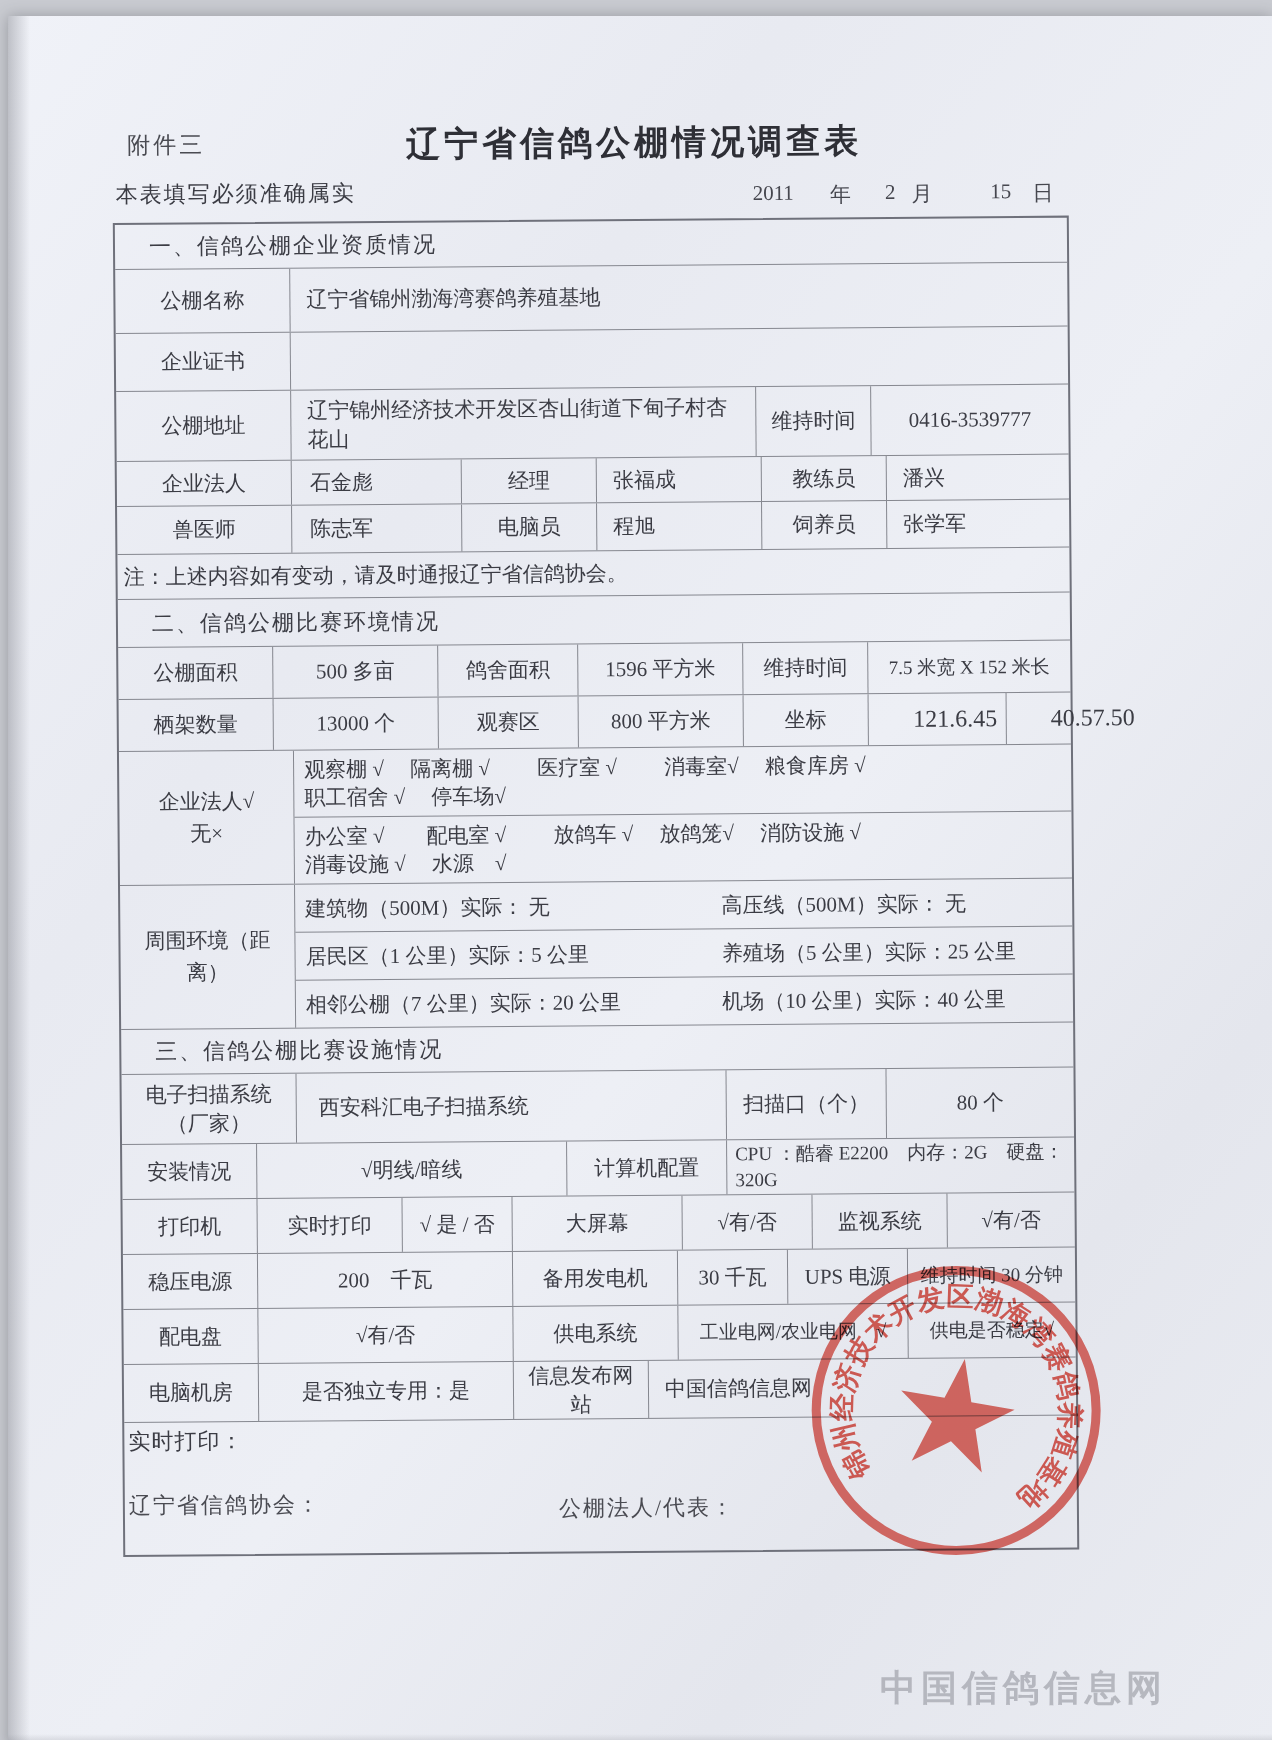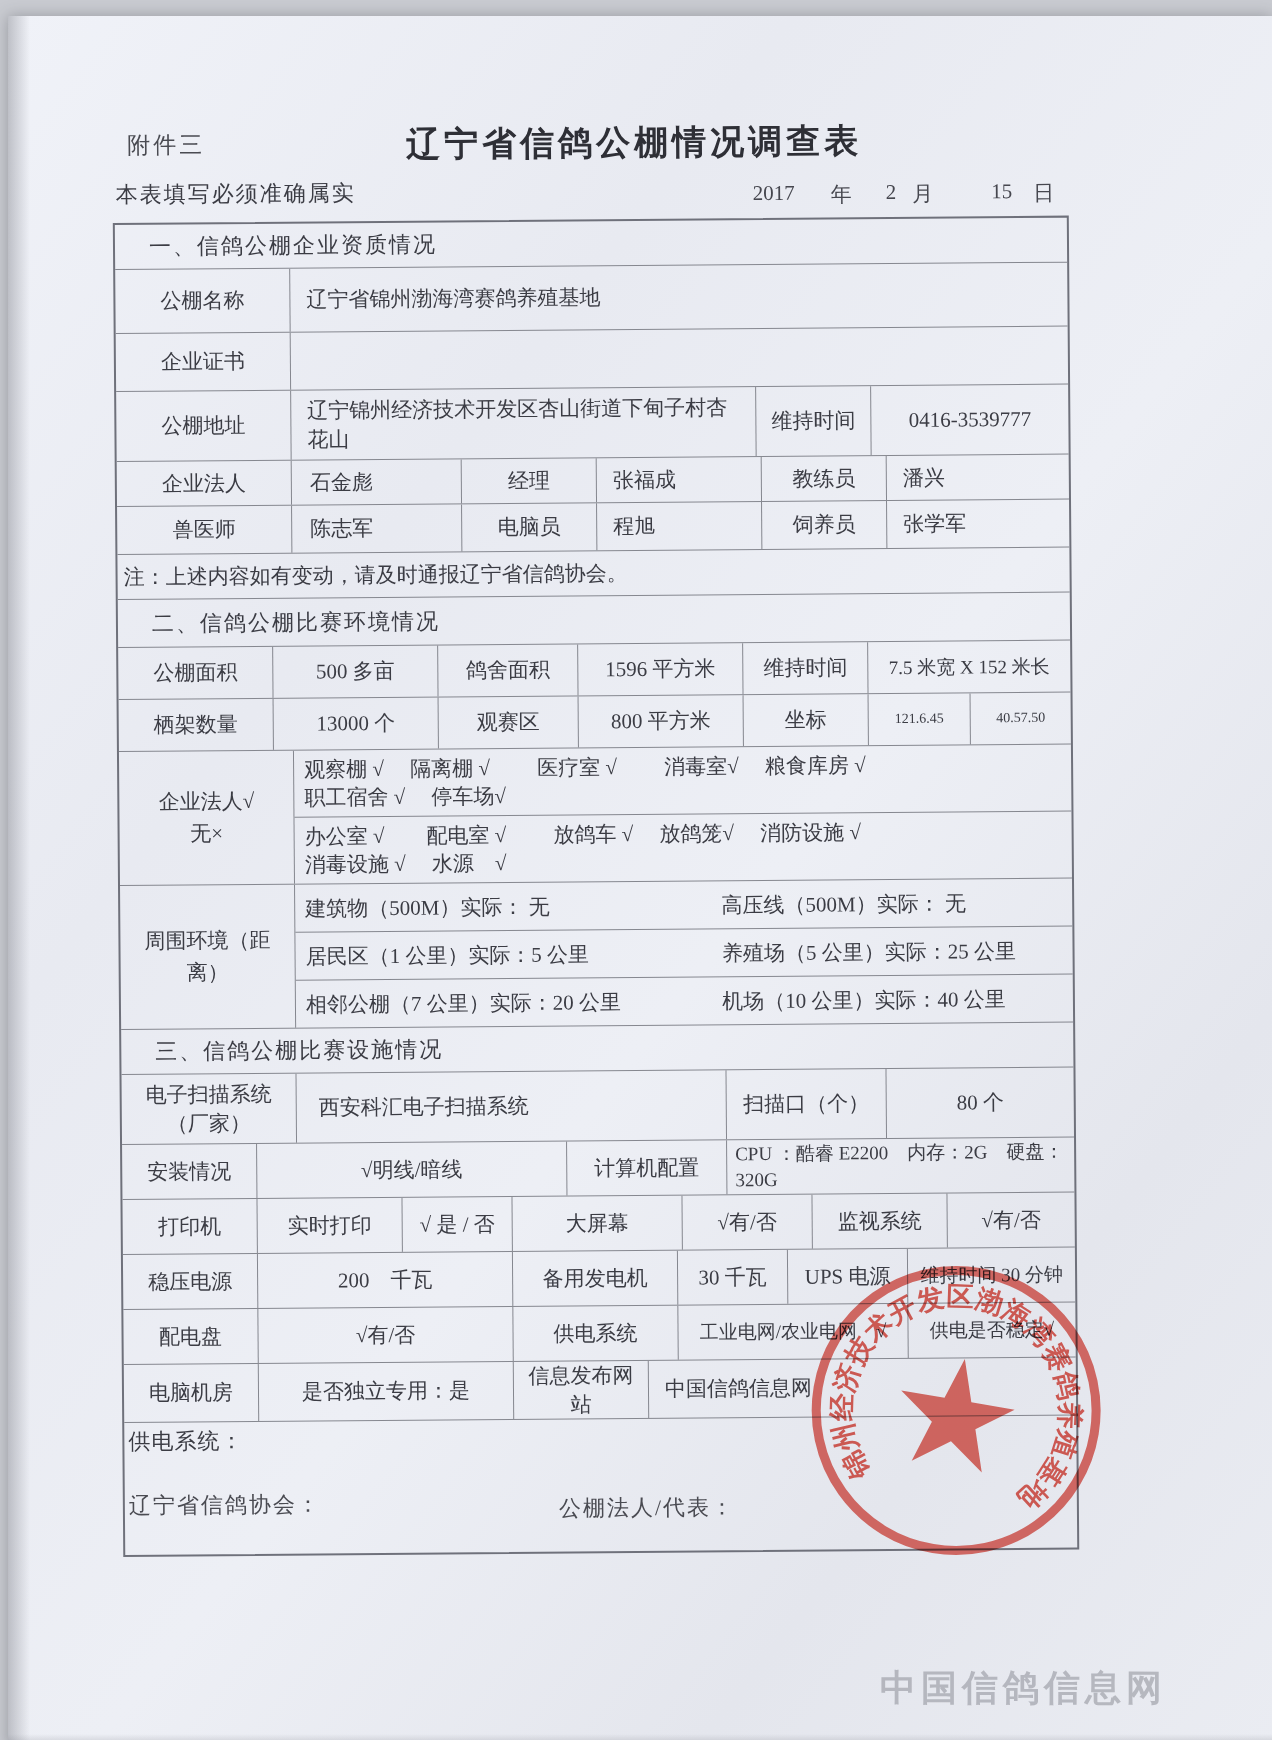--- a/index.html
+++ b/index.html
@@ -51,21 +51,21 @@
   .cell:last-child{border-right:none;}
   .cell.lft{justify-content:flex-start;text-align:left;}
   .sec{padding:4px 6px 4px 34px;font-size:22px;letter-spacing:2px;align-items:center;display:flex;}
   .sub{flex:1;display:flex;flex-direction:column;min-width:0;}
   .subrow{border-bottom:1px solid var(--ln);display:flex;align-items:center;padding:2px 10px;flex:1;}
   .subrow:last-child{border-bottom:none;}
   .pre{white-space:pre-wrap;}
   .envl{flex:0 0 55%;}
   .envr{flex:1;}
   .small{font-size:19px;}
-  .xs{font-size:14px;}
+  .xs{font-size:24px;margin-left:36px;}
   .two-line{flex-direction:column;justify-content:center;line-height:1.5;}
 
   .bottom-cell{position:relative;flex:1;}
   .other-label{position:absolute;left:4px;top:4px;font-size:22px;letter-spacing:1px;}
   .assoc-label{position:absolute;left:4px;top:68px;font-size:22px;letter-spacing:2px;color:#4a4b52;}
   .rep-label{position:absolute;left:434px;top:74px;font-size:22px;letter-spacing:2px;color:#4a4b52;}
 
   .stamp{
     position:absolute;left:793px;top:1246px;width:302px;height:302px;
     transform:rotate(10deg);
@@ -90,21 +90,21 @@
 </head>
 <body>
 
 <div class="sheet">
   <div class="doc">
 
     <div class="attachment">附件三</div>
     <div class="title">辽宁省信鸽公棚情况调查表</div>
     <div class="subtitle">本表填写必须准确属实</div>
     <div class="dateline">
-      <span class="d-year">2017</span>
+      <span class="d-year">2011</span>
       <span class="d-ylab">年</span>
       <span class="d-month">2</span>
       <span class="d-mlab">月</span>
       <span class="d-day">15</span>
       <span>日</span>
     </div>
 
     <div class="tbl">
 
       <div class="r" style="height:45px">
@@ -255,21 +255,21 @@
 
       <div class="r" style="height:58px">
         <div class="cell" style="flex:0 0 135px">电脑机房</div>
         <div class="cell" style="flex:0 0 255px">是否独立专用：是</div>
         <div class="cell" style="flex:0 0 135px">信息发布网站</div>
         <div class="cell lft" style="flex:1;padding-left:16px">中国信鸽信息网</div>
       </div>
 
       <div class="r" style="height:132px">
         <div class="bottom-cell">
-          <span class="other-label">供电系统：</span>
+          <span class="other-label">实时打印：</span>
           <span class="assoc-label">辽宁省信鸽协会：</span>
           <span class="rep-label">公棚法人/代表：</span>
         </div>
       </div>
 
     </div>
 
     <svg class="stamp" viewBox="0 0 300 300">
       <circle cx="150" cy="150" r="139" fill="none" stroke="#c8443c" stroke-width="9" opacity="0.9"></circle>
       <polygon fill="#c8443c" opacity="0.92" points="150,98 163.5,139.4 207.1,139.5 171.9,165.1 185.3,206.5 150,181 114.7,206.5 128.1,165.1 92.9,139.5 136.5,139.4"></polygon>

